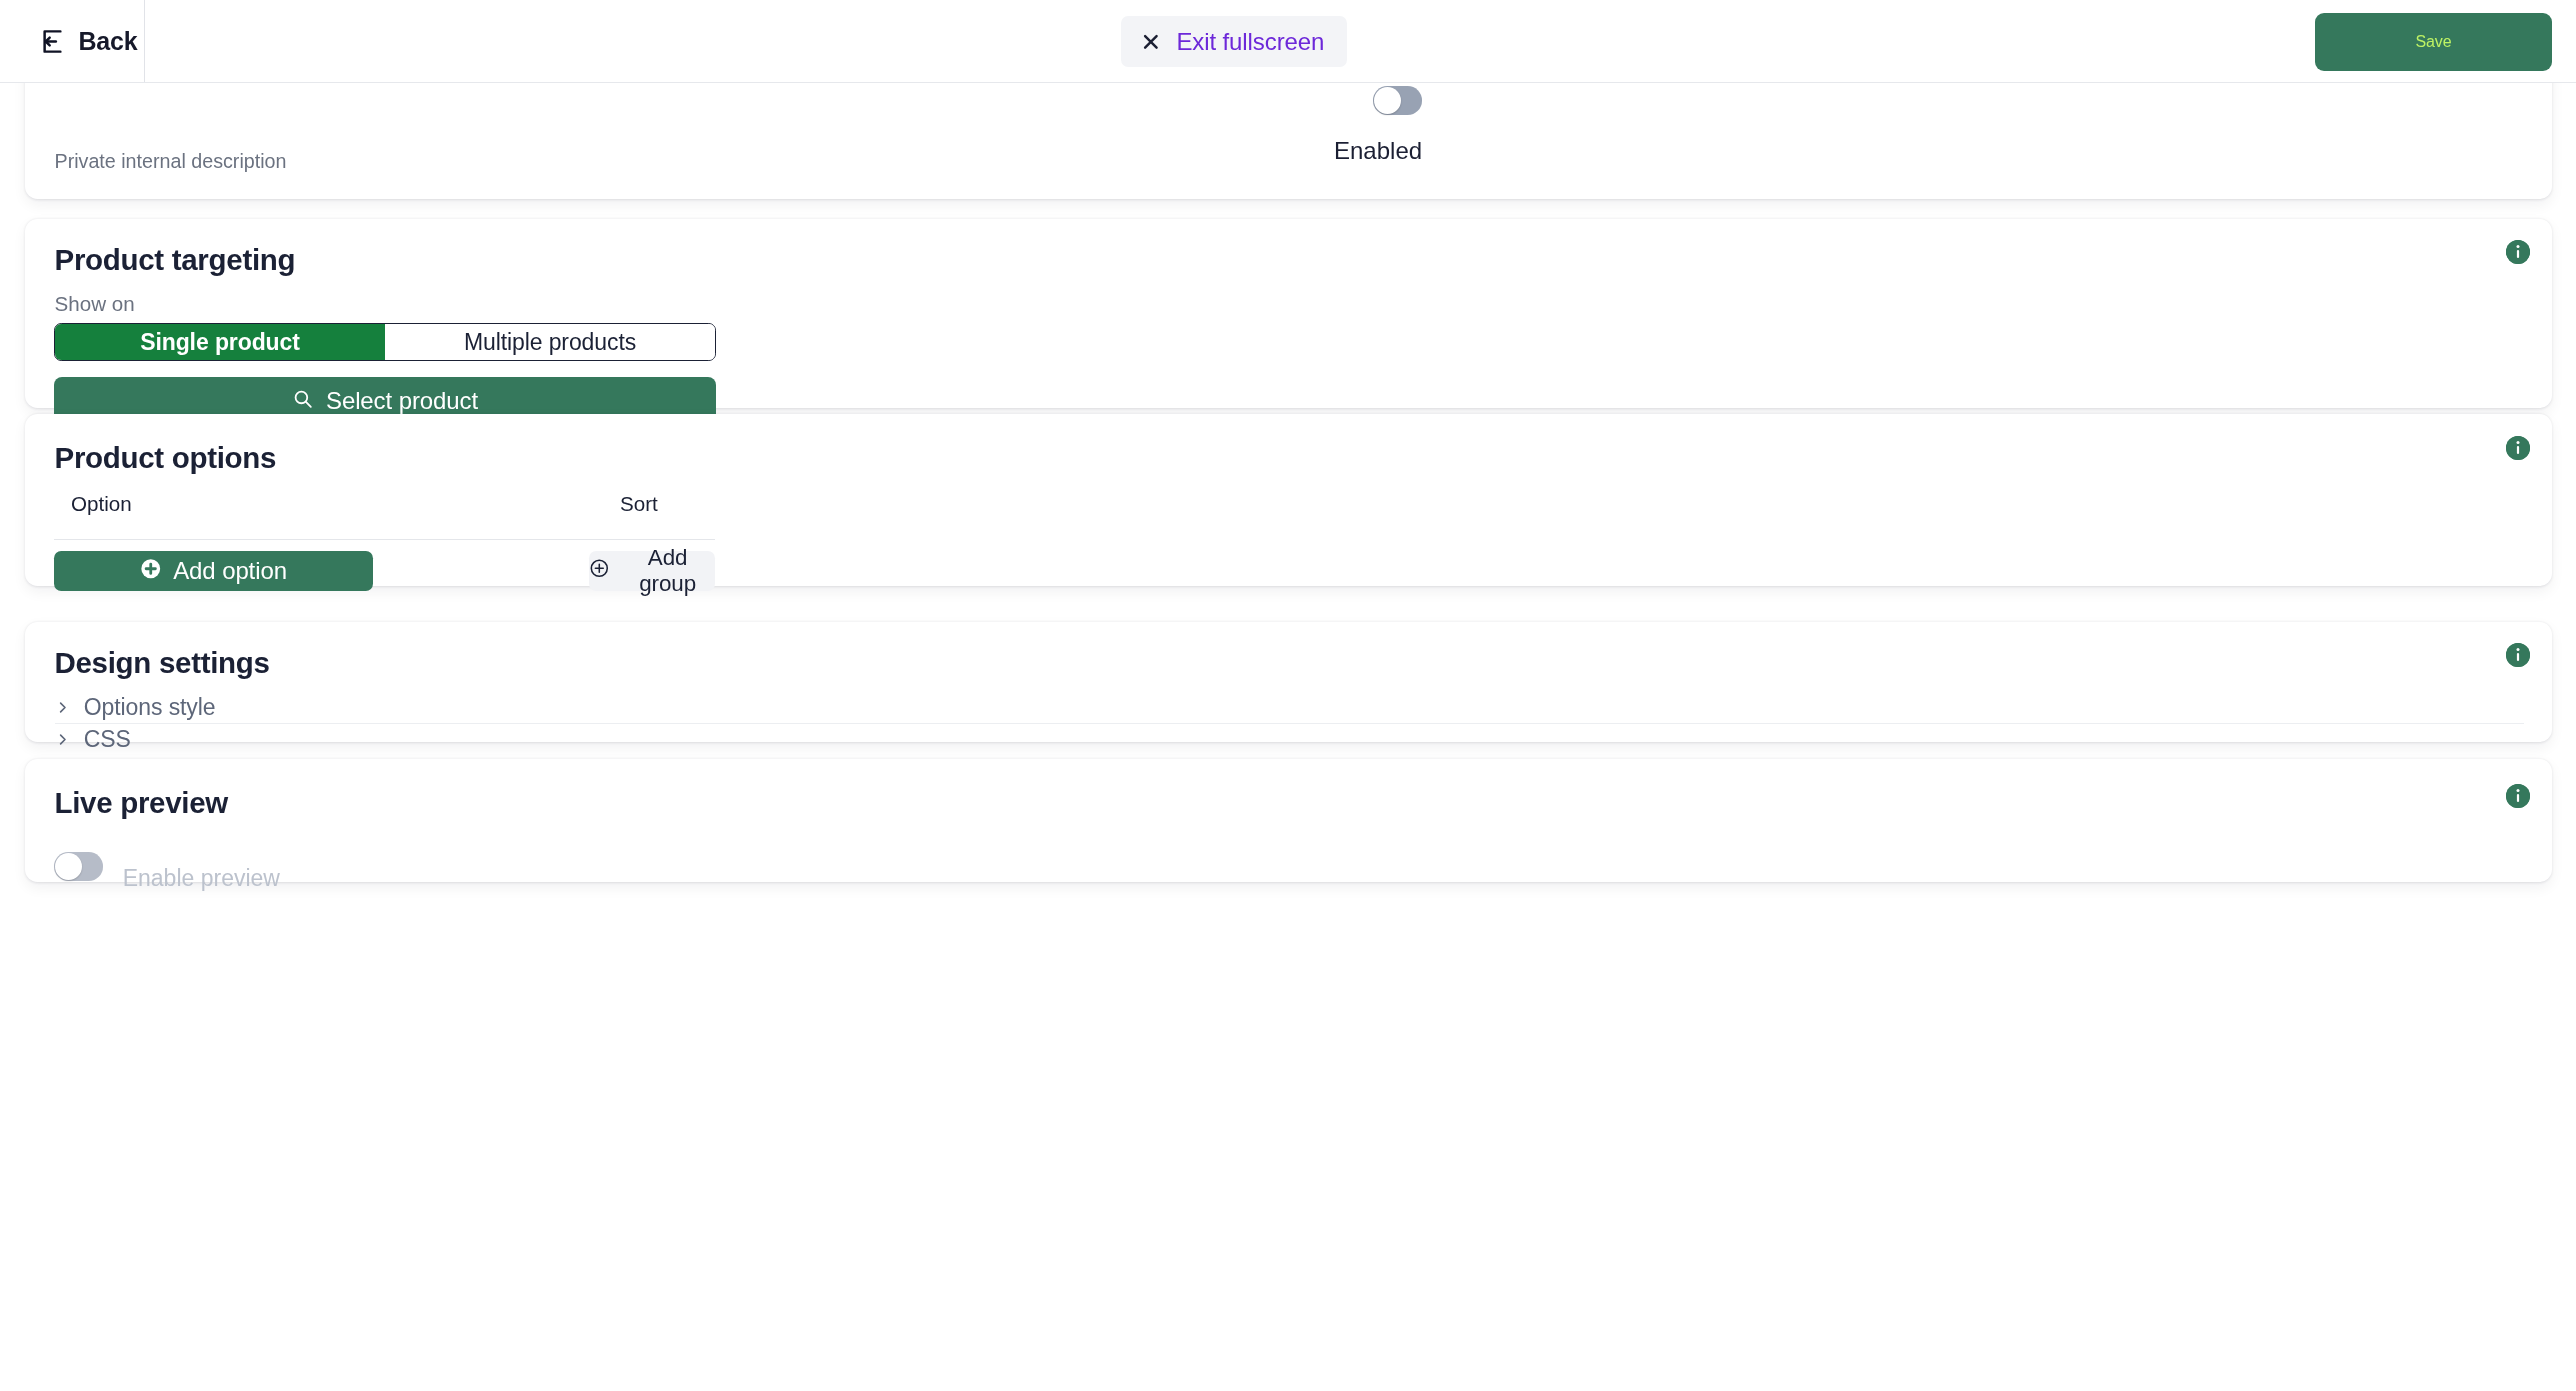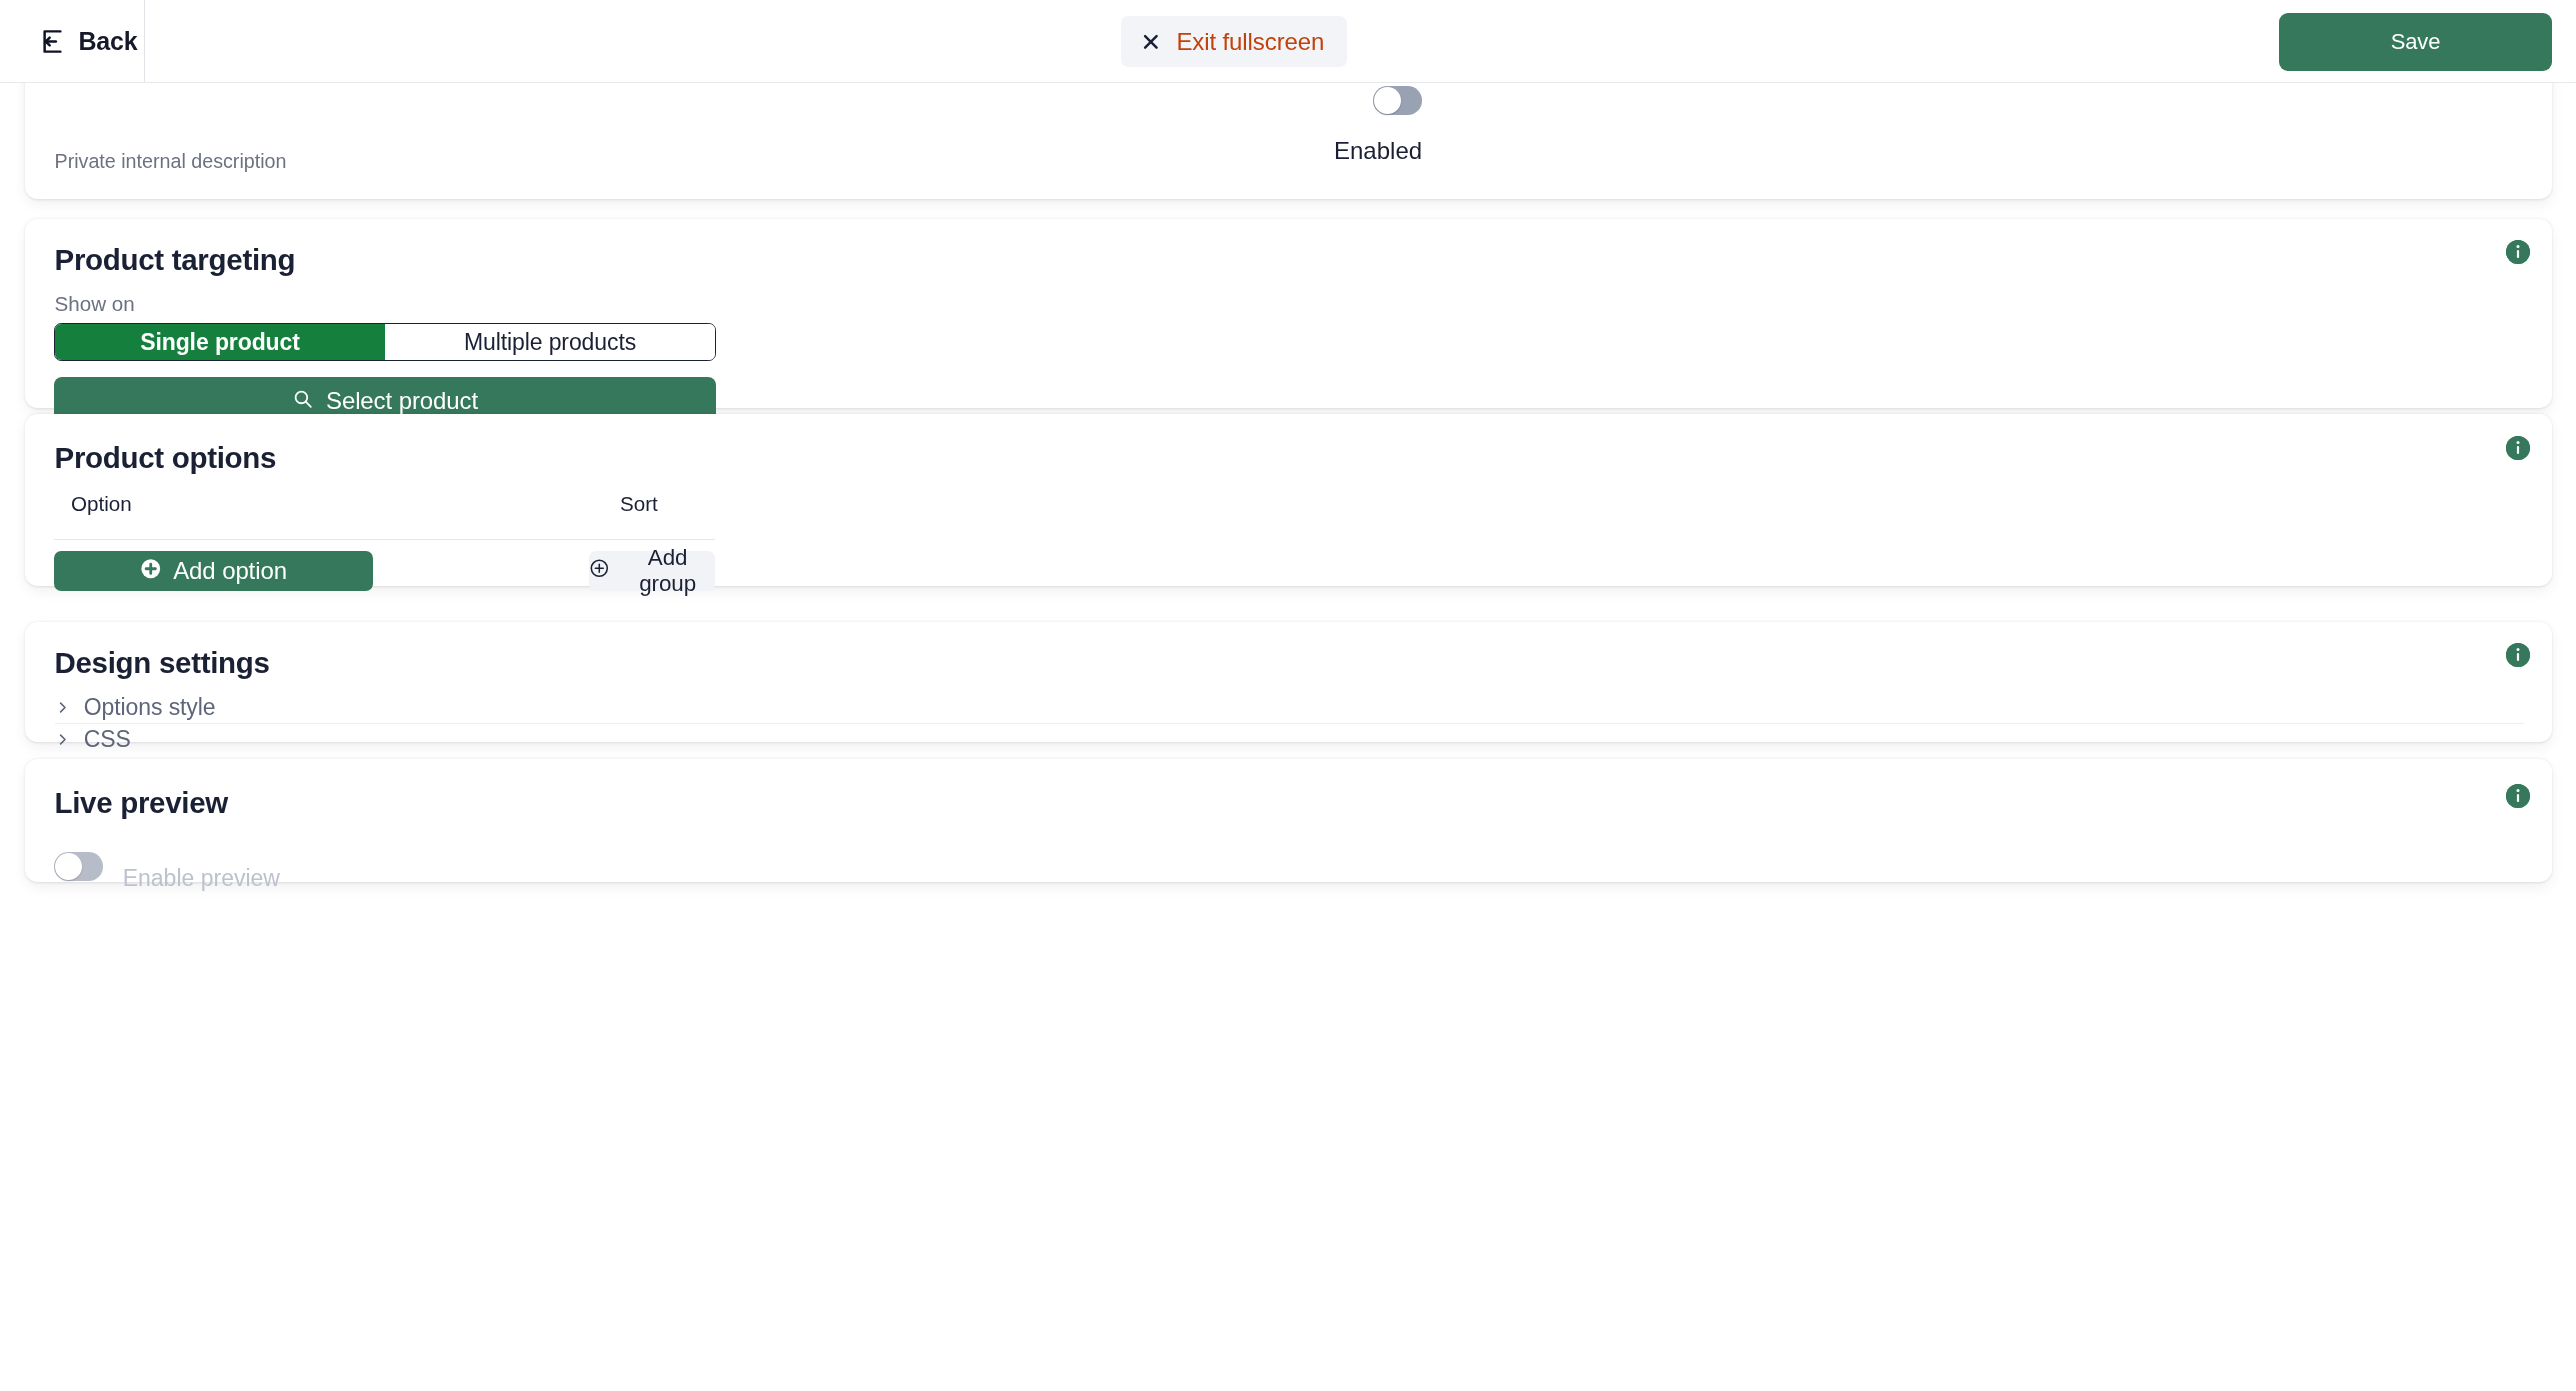--- a/index.html
+++ b/index.html
@@ -52,35 +52,35 @@
     display: flex;
     align-items: center;
     gap: 16px;
     background: #f3f4f7;
     border: none;
     border-radius: 7.2px;
     cursor: pointer;
   }
   .exit-fs .lbl {
     font-size: 24px;
-    color: #c2410c;
+    color: #6d28d9;
     letter-spacing: -0.1px;
   }
   .x-icon { width: 19.7px; height: 19.7px; display:block; }
 
   .save-btn {
     position: absolute;
     right: 24px; top: 12.5px;
-    width: 273px;
+    width: 237px;
     height: 58px;
     background: #35785c;
     border: none;
     border-radius: 9px;
-    color: #ffffff;
-    font-size: 22px;
+    color: #bef264;
+    font-size: 16px;
     font-family: "Liberation Sans", sans-serif;
     cursor: pointer;
     letter-spacing: -0.1px;
   }
 
   
   .page {
     position: absolute;
     top: 83px; left: 0;
     width: 2576px;

